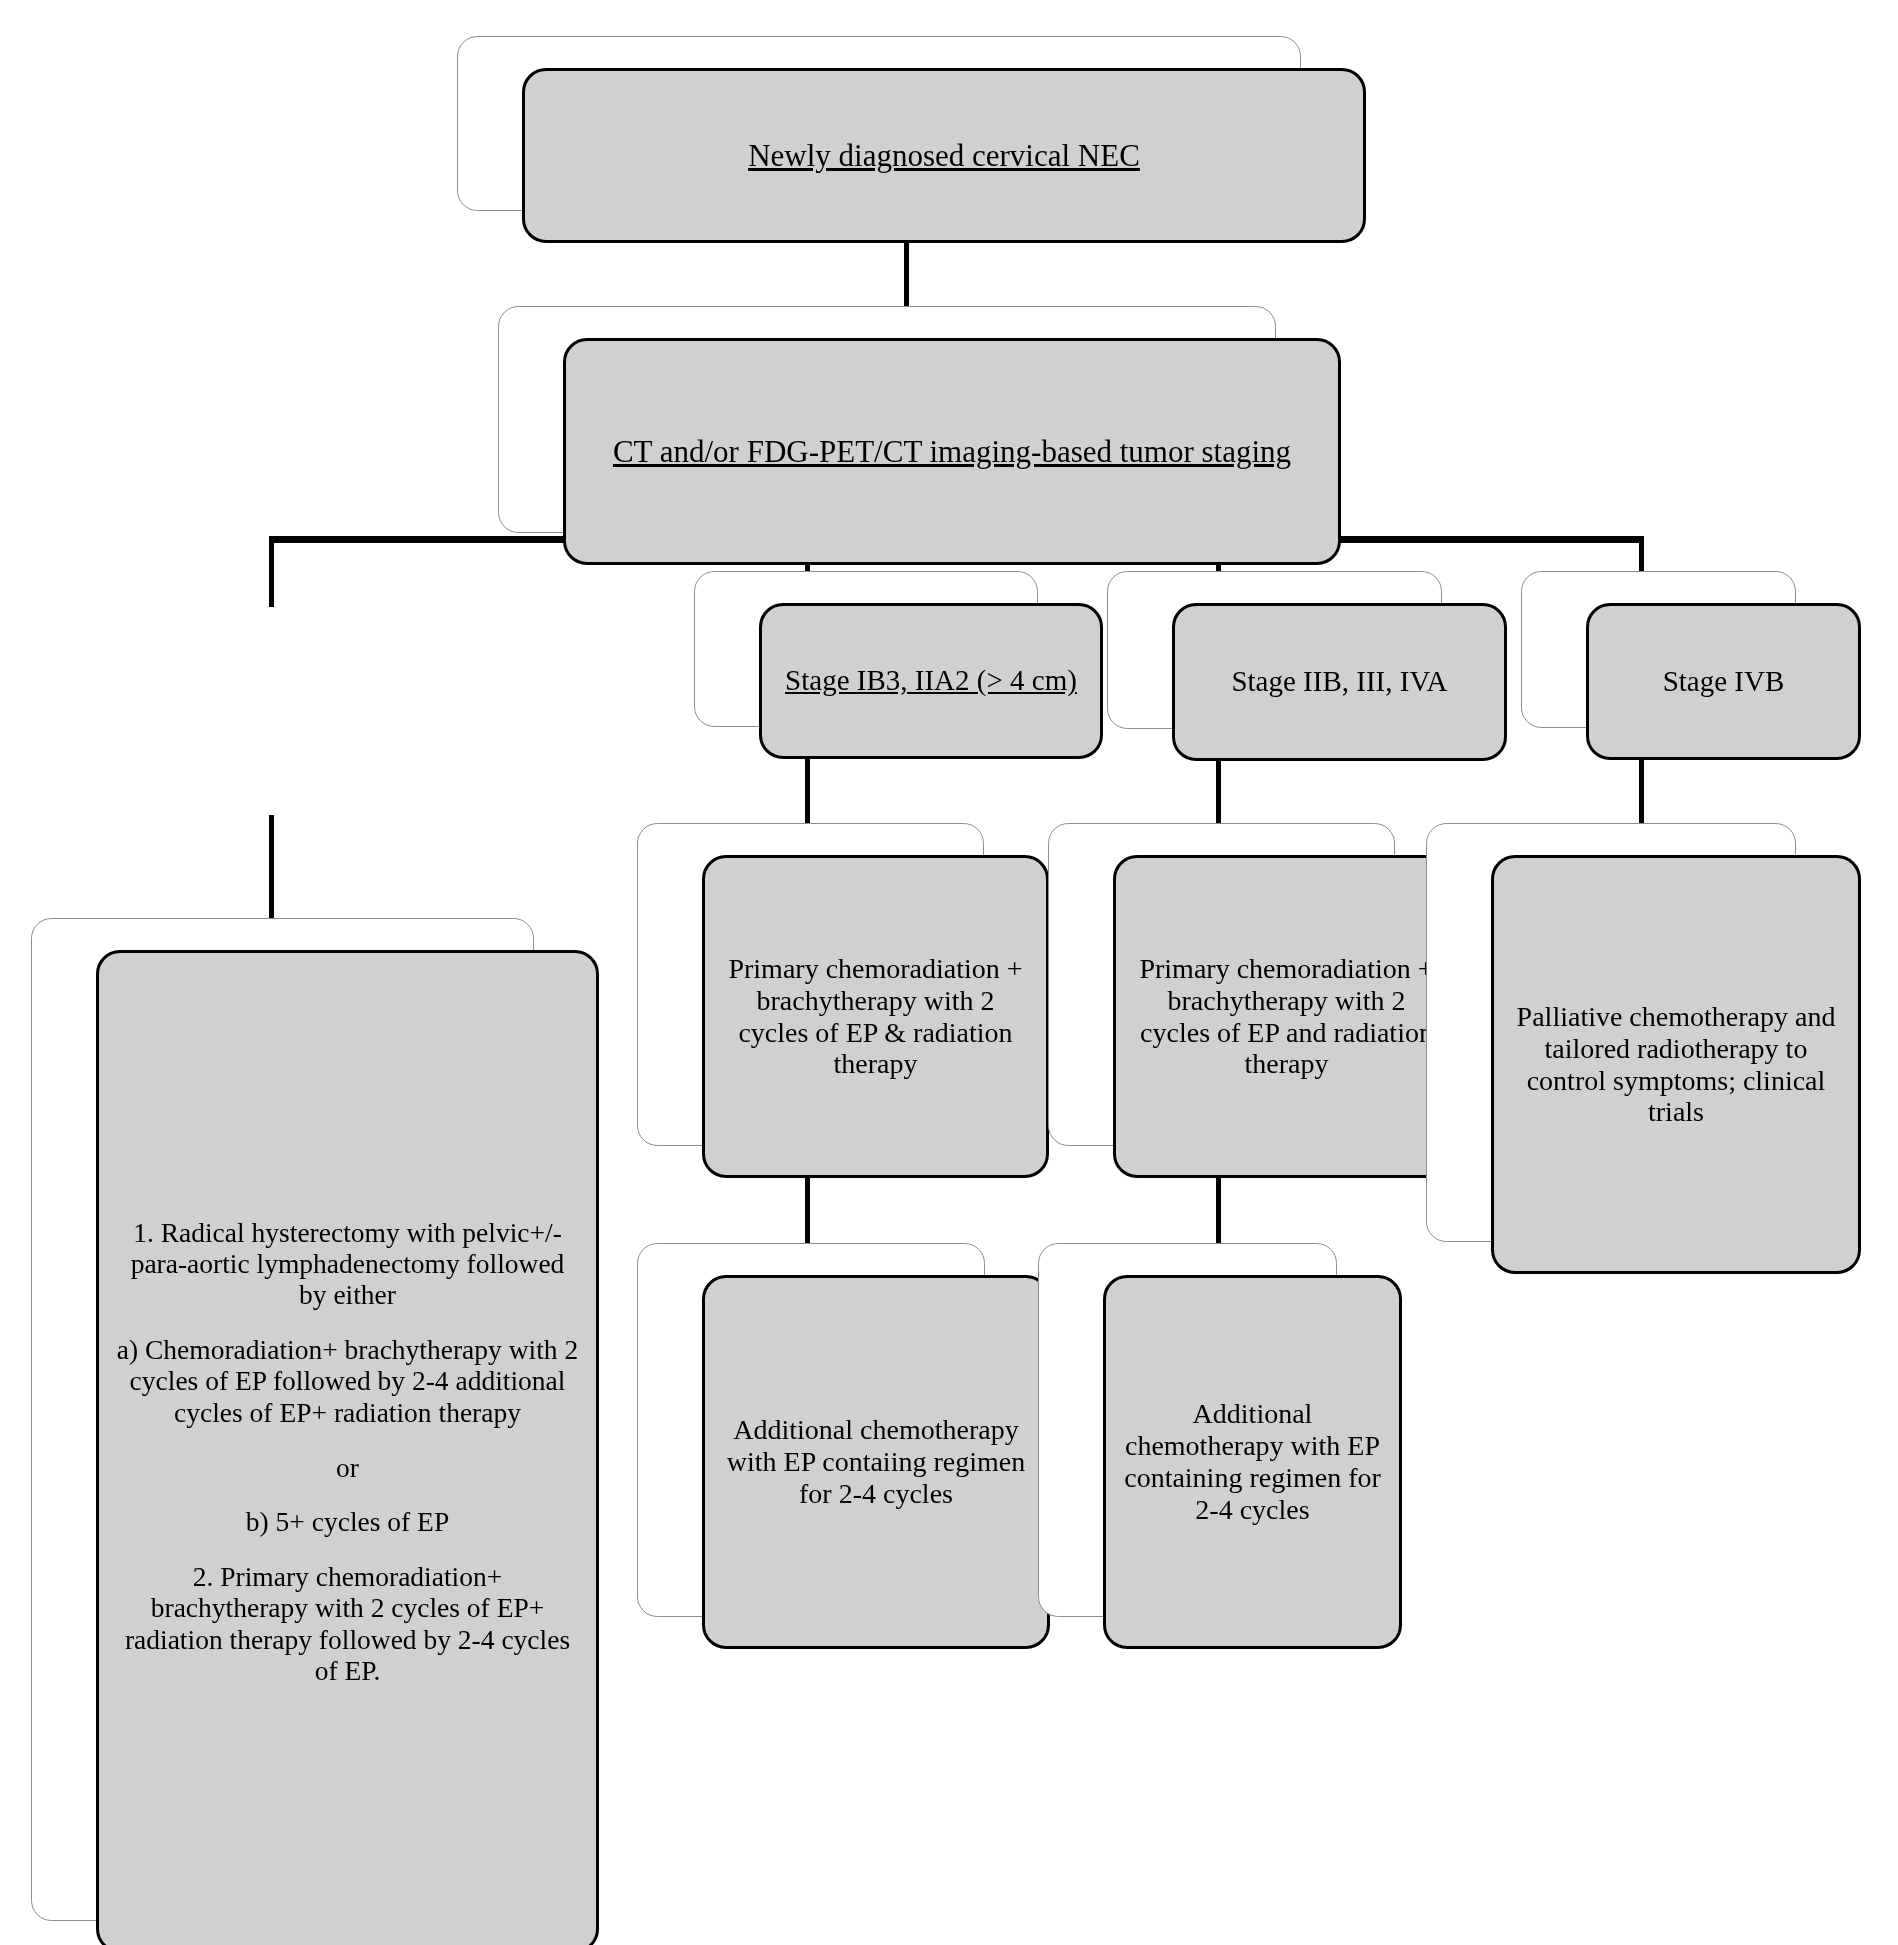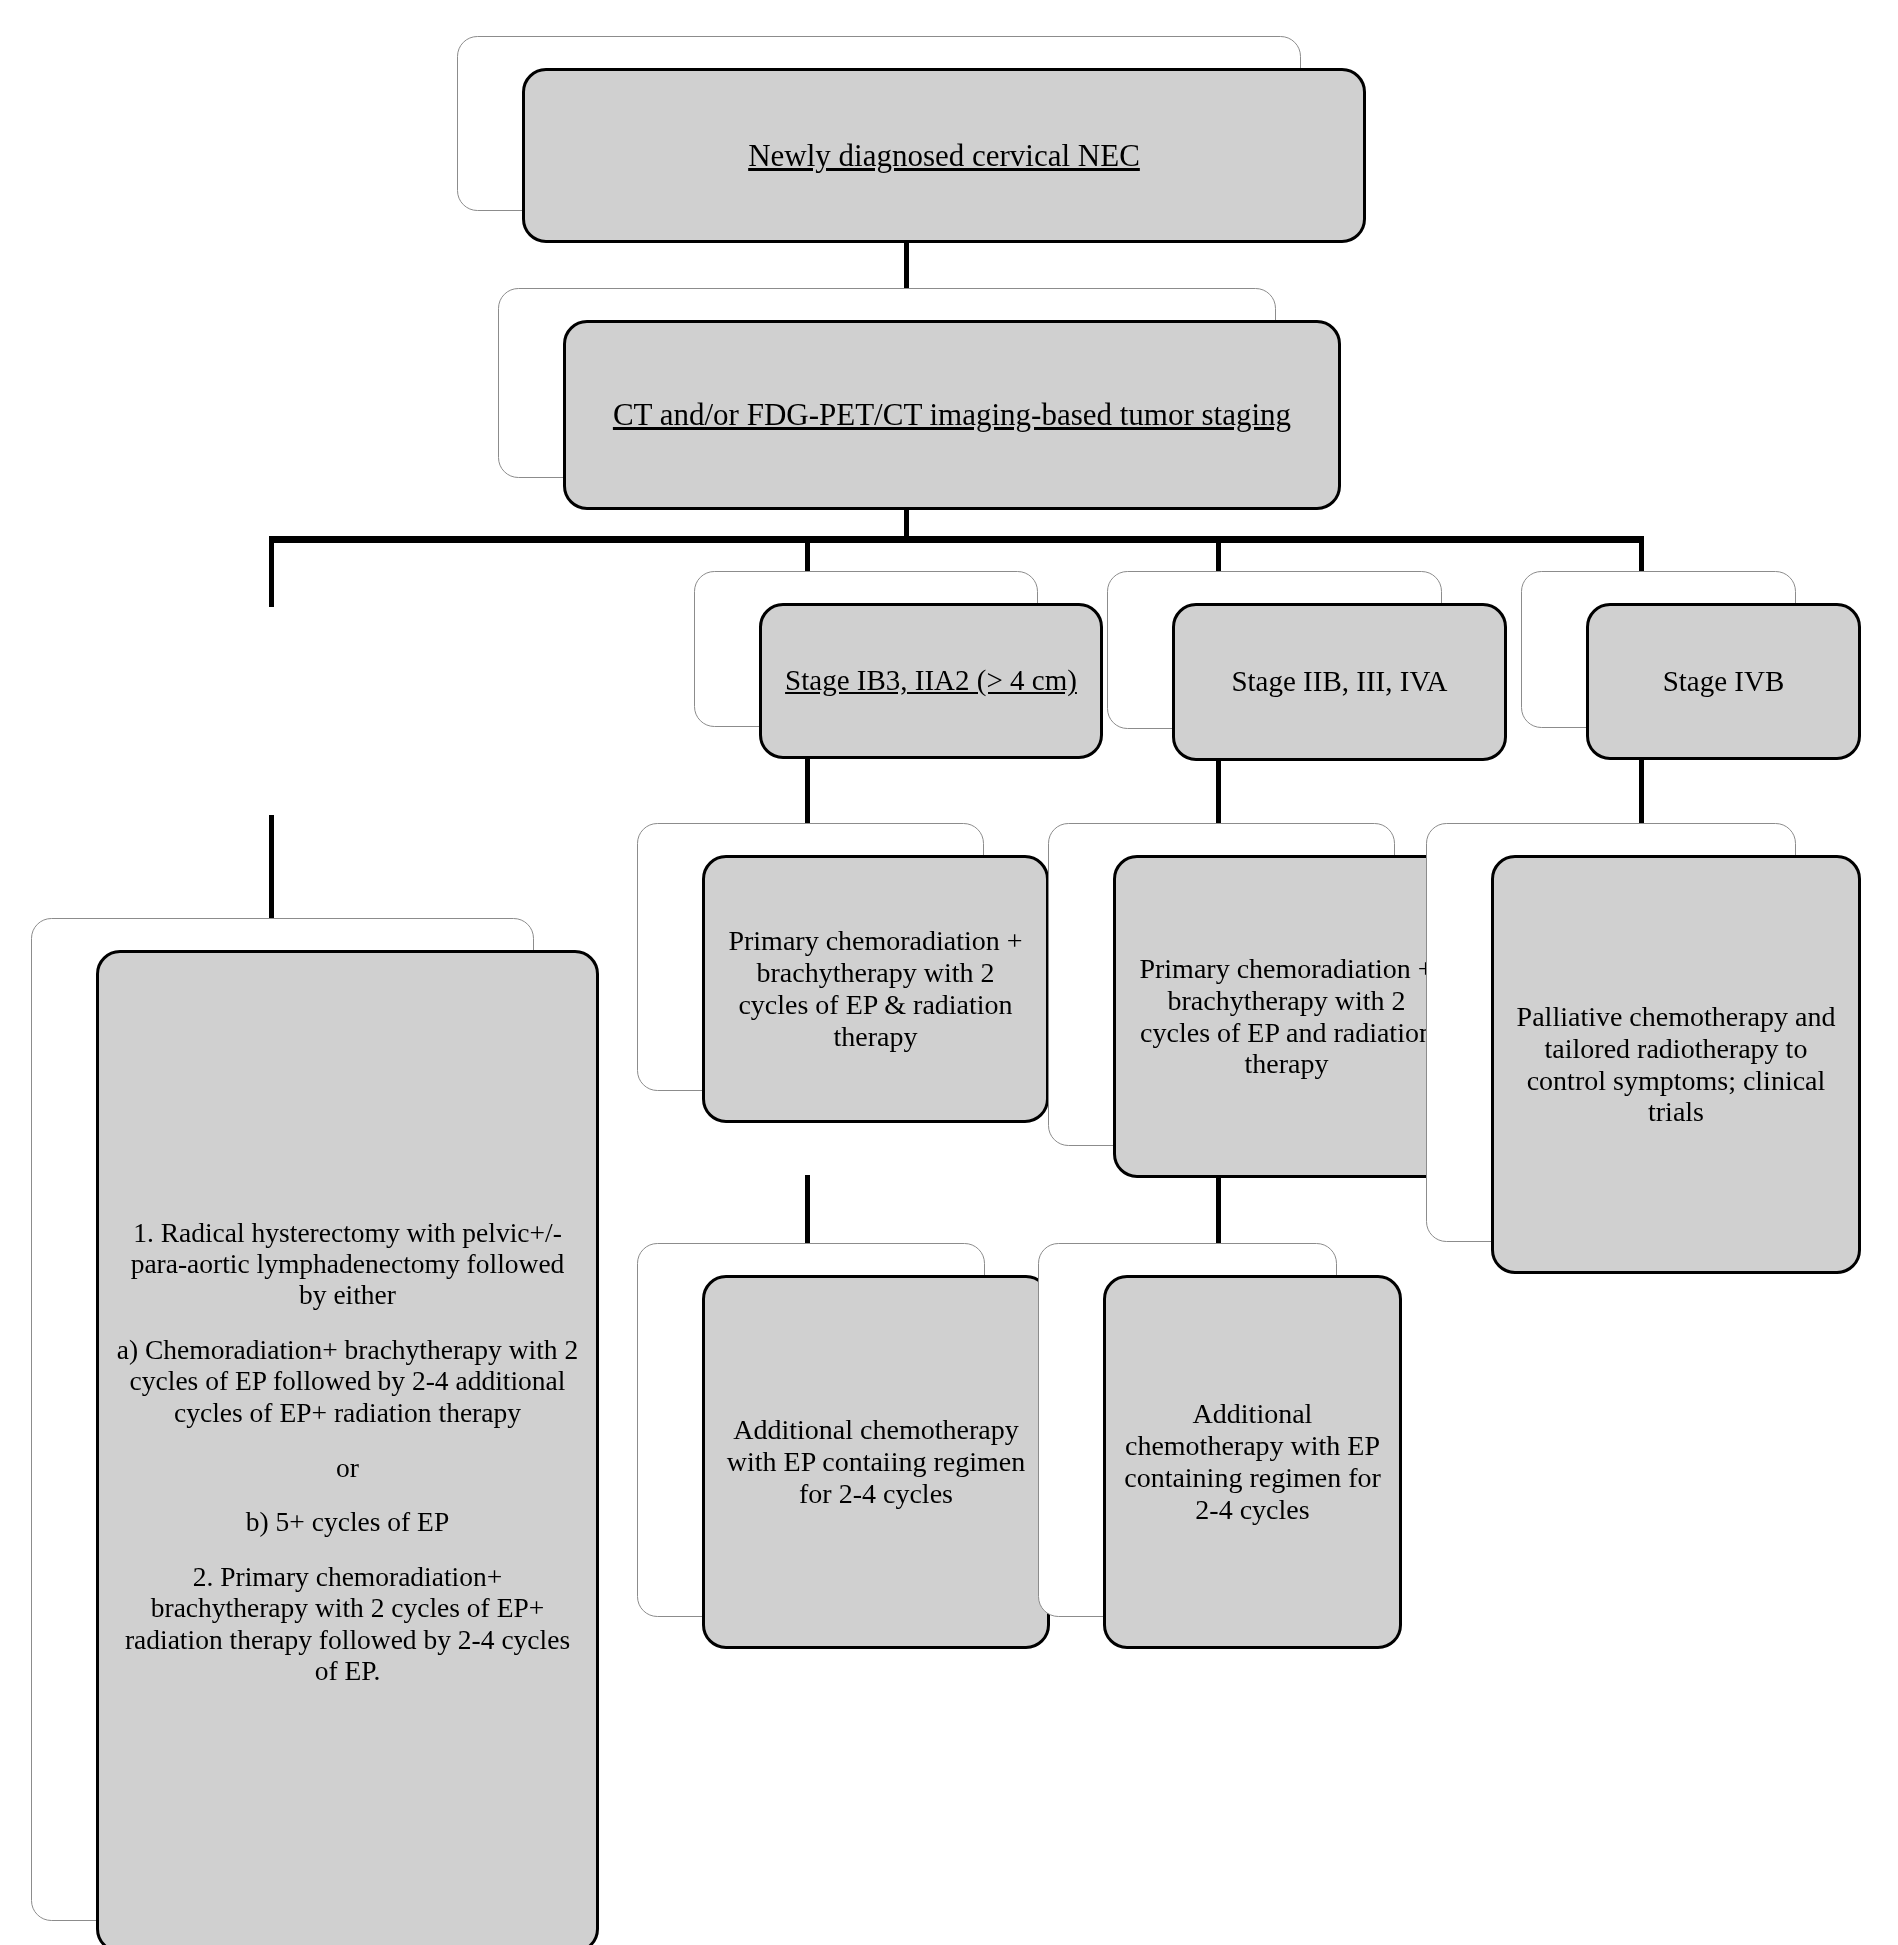--- a/index.html
+++ b/index.html
@@ -44,30 +44,30 @@
   .box p{margin:0;padding:0;line-height:1.14;color:#000000;}
   .box p + p{margin-top:0.85em;}
 
   .fs-root{font-size:31px;text-decoration:underline;}
   .fs-stage{font-size:29px;}
   .fs-mid{font-size:28px;}
   .fs-long{font-size:27.5px;}
 
   
   #n-root       {left:522px;  top:68px;  width:844px; height:175px;}
-  #n-staging    {left:563px;  top:320px;  width:778px; height:190px;}
+  #n-staging    {left:563px;  top:338px;  width:778px; height:227px;}
 
   #n-stage1     {left:96px;  top:603px; width:528px;  height:216px;}
   #n-stage2     {left:759px; top:603px; width:344px;  height:156px;text-decoration:underline;}
   #n-stage3     {left:1172px; top:603px; width:335px;  height:158px;}
   #n-stage4     {left:1586px; top:603px; width:275px;  height:157px;}
 
   #n-treat1     {left:96px;  top:922px; width:503px;  height:1003px;margin-top:28px;}
 
-  #n-chemo2     {left:702px; top:855px; width:347px;  height:268px;}
+  #n-chemo2     {left:702px; top:855px; width:347px;  height:323px;}
   #n-add2       {left:702px; top:1275px; width:348px;  height:374px;}
 
   #n-chemo3     {left:1113px; top:855px; width:347px;  height:323px;}
   #n-add3       {left:1103px; top:1275px; width:299px;  height:374px;}
 
   #n-pall4      {left:1491px; top:855px; width:370px;  height:419px;}
 
   
   #c-root-stem      {left:904px; top:239px;  width:5.4px;   height:84px;}
   #c-staging-stem   {left:904px; top:494px;  width:5.4px;   height:47px;}

